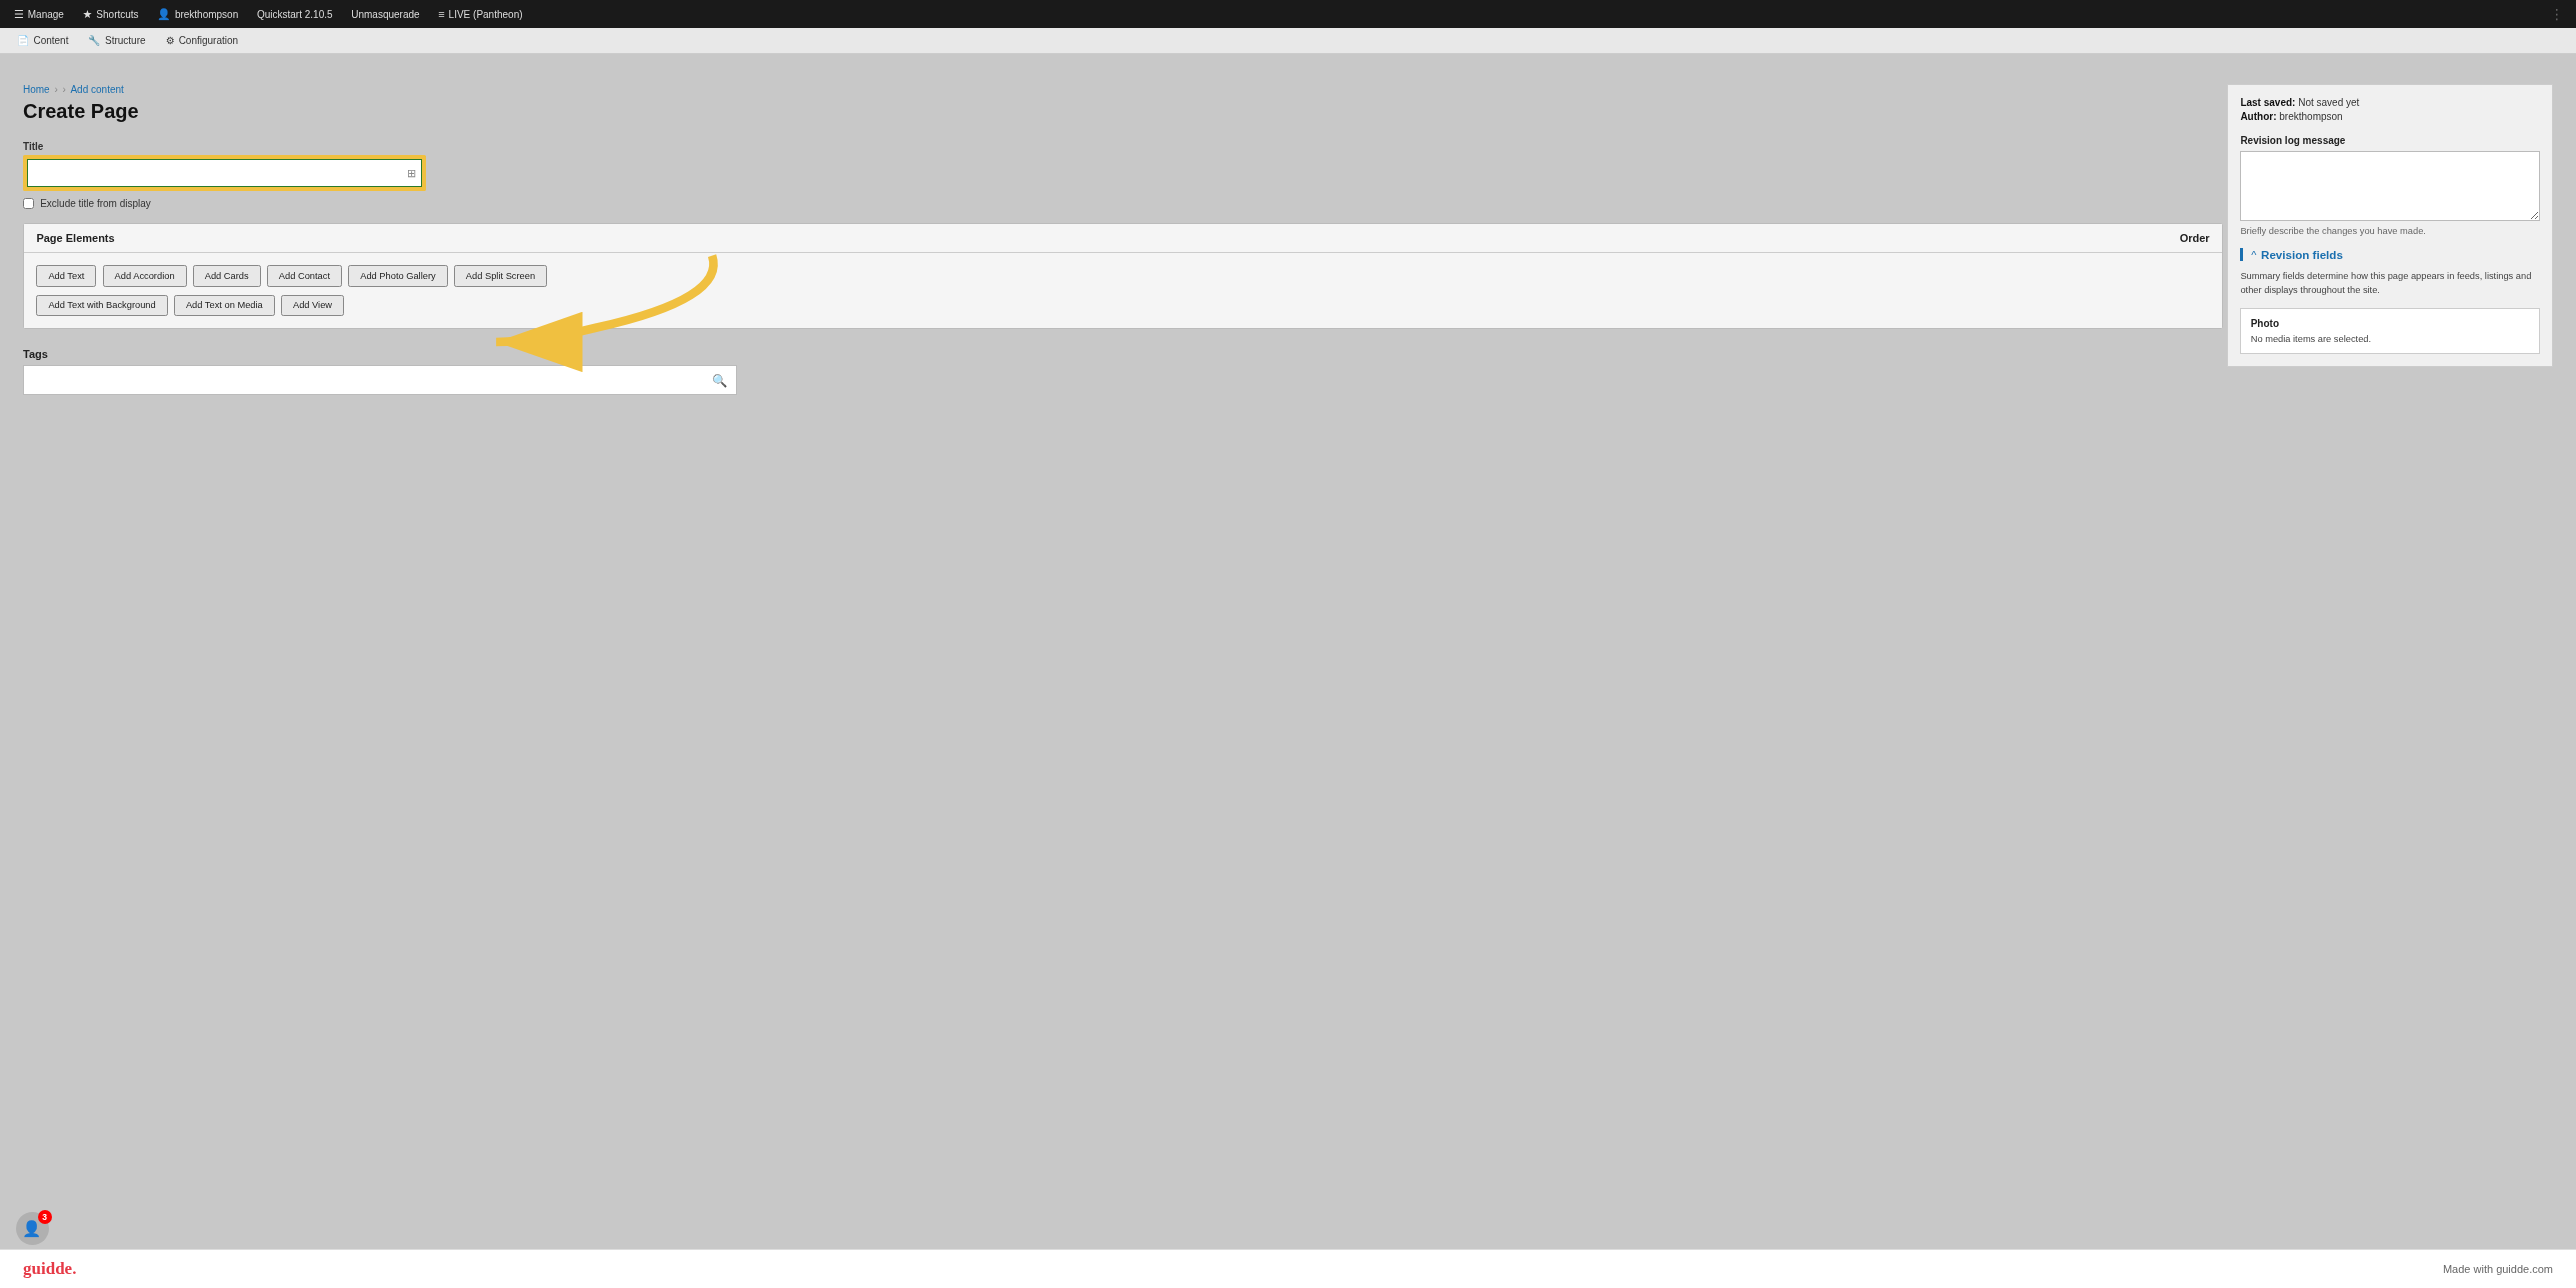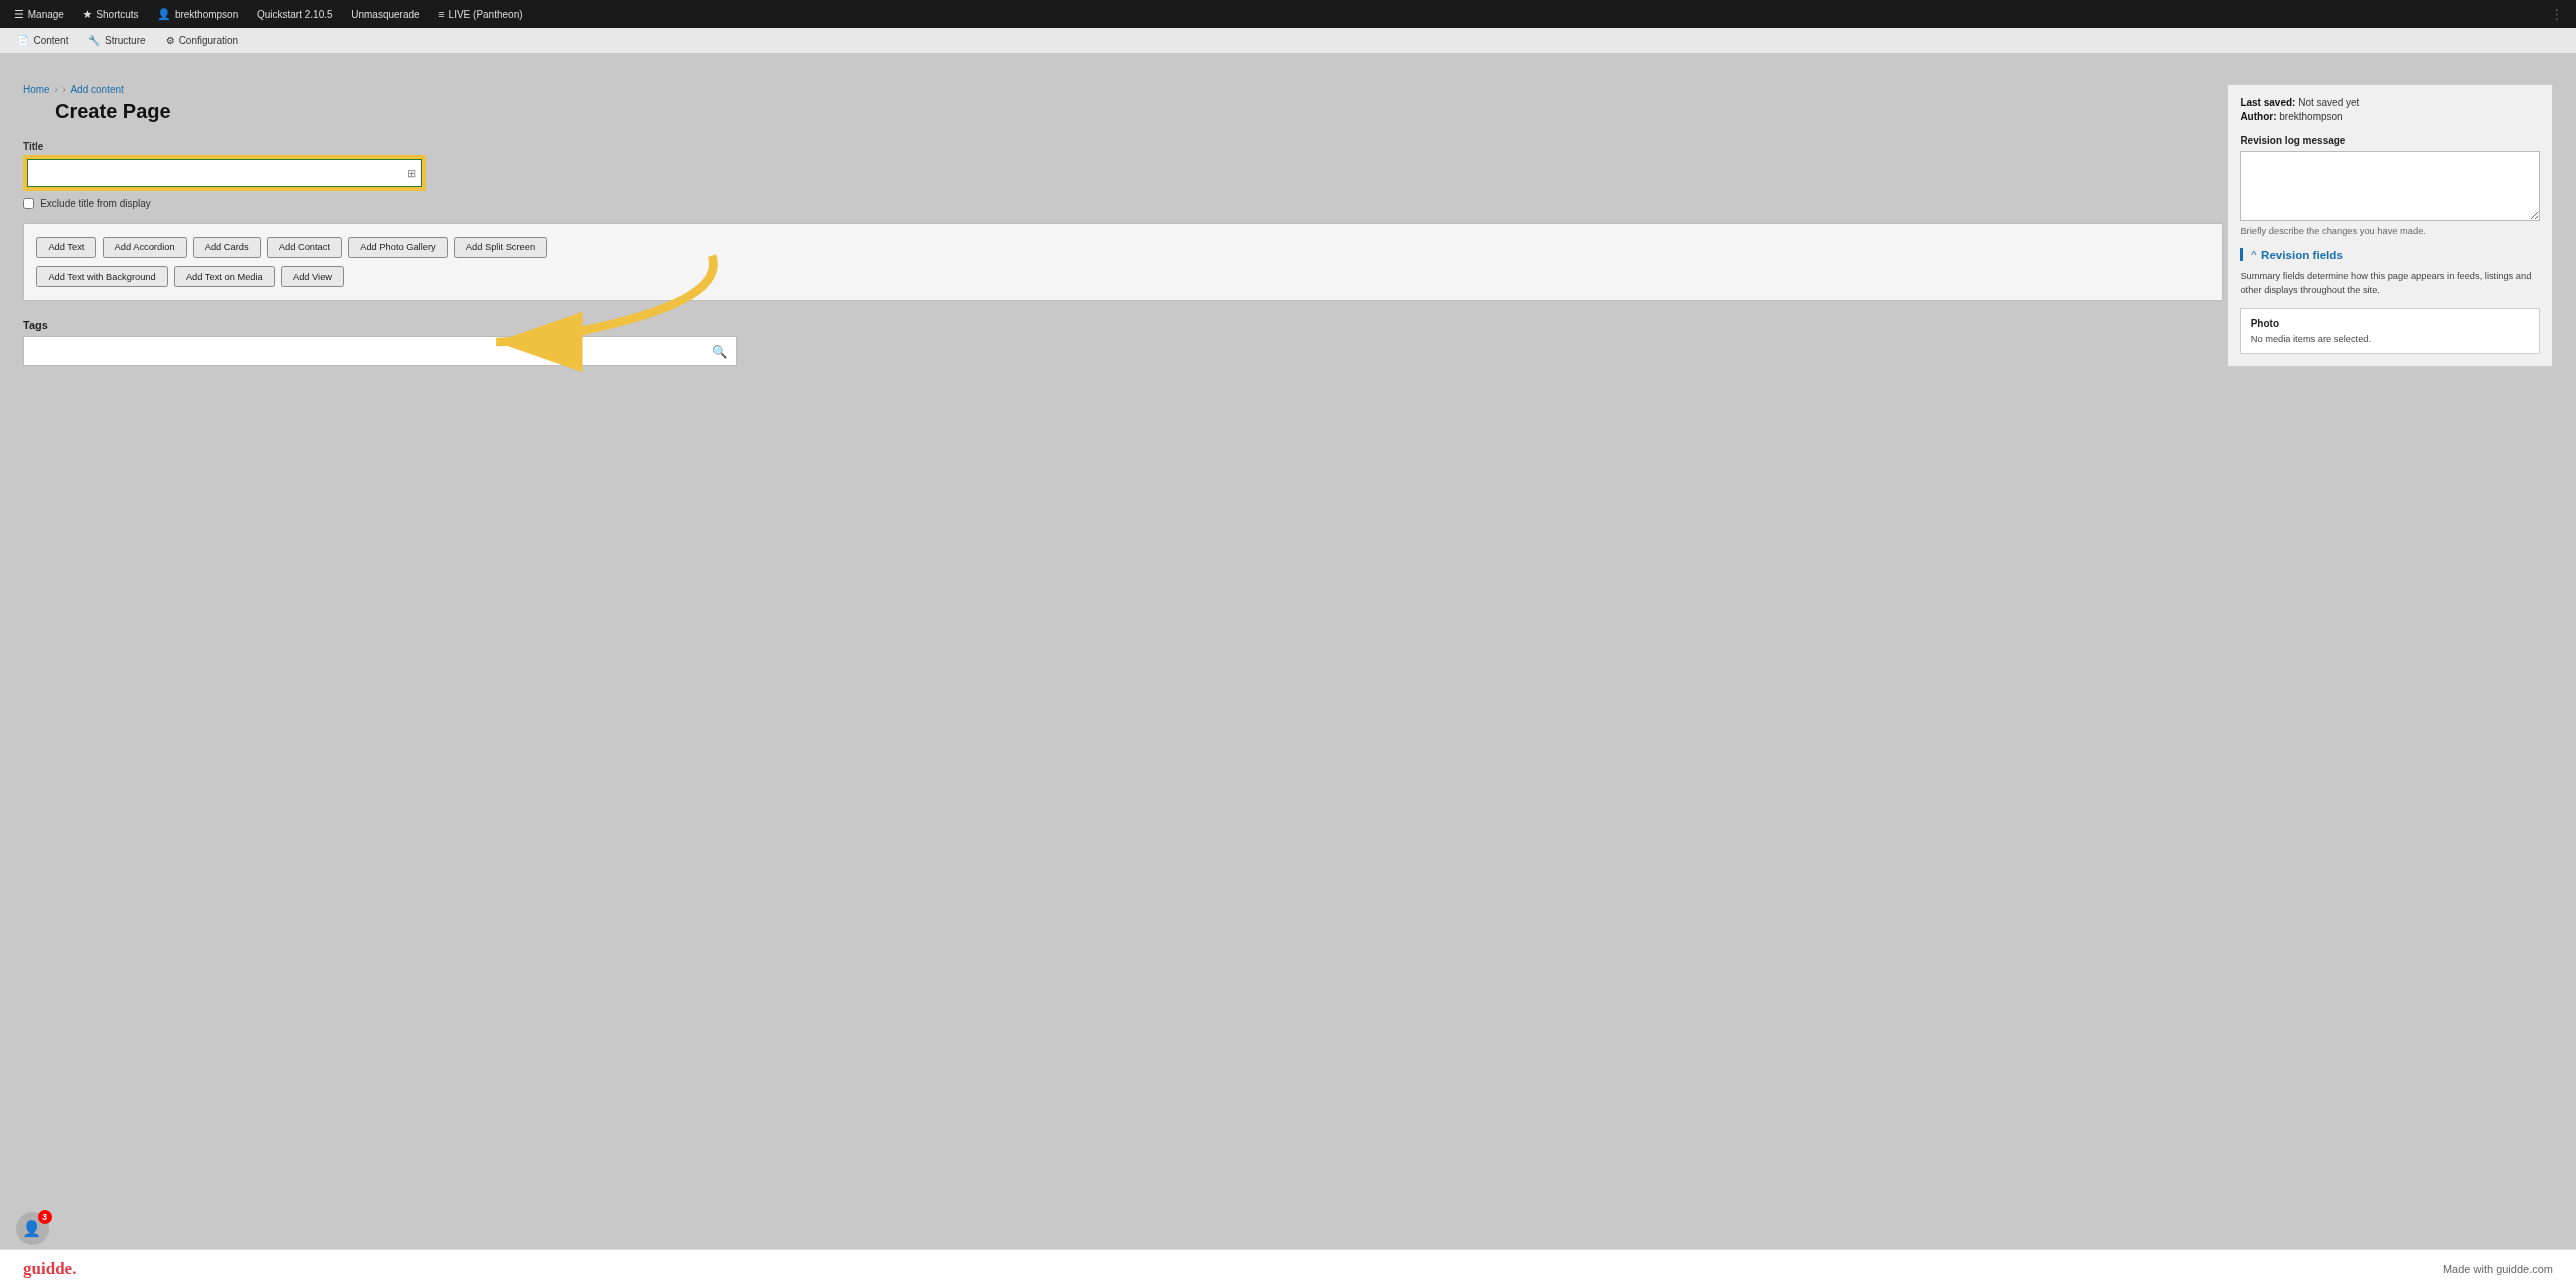--- a/index.html
+++ b/index.html
@@ -78,21 +78,20 @@
       margin-bottom: 4.7px;
     }
     .breadcrumb a { color: #1a6faf; text-decoration: none; }
     .breadcrumb-sep { color: #888; }
 
     .page-title {
       font-size: 20px;
       font-weight: bold;
       color: #111;
       margin-bottom: 18.6px;
-      margin-left: 32px;
     }
 
     
     .field-label {
       font-size: 10px;
       font-weight: bold;
       color: #333;
       margin-bottom: 3.1px;
     }
 
@@ -425,20 +424,24 @@
         <input type="text" class="title-input" style="">
         <span class="title-input-icon">⊞</span>
       </div>
 
       <label class="exclude-checkbox">
         <input type="checkbox" style="">
         <span>Exclude title from display</span>
       </label>
 
       <div class="page-elements-table">
+        <div class="page-elements-header">
+          <span>Page Elements</span>
+          <span>Order</span>
+        </div>
         <div class="page-elements-body">
           <div class="elements-row">
             <button class="element-btn">Add Text</button>
             <button class="element-btn">Add Accordion</button>
             <button class="element-btn">Add Cards</button>
             <button class="element-btn">Add Contact</button>
             <button class="element-btn">Add Photo Gallery</button>
             <button class="element-btn">Add Split Screen</button>
           </div>
           <div class="elements-row">

